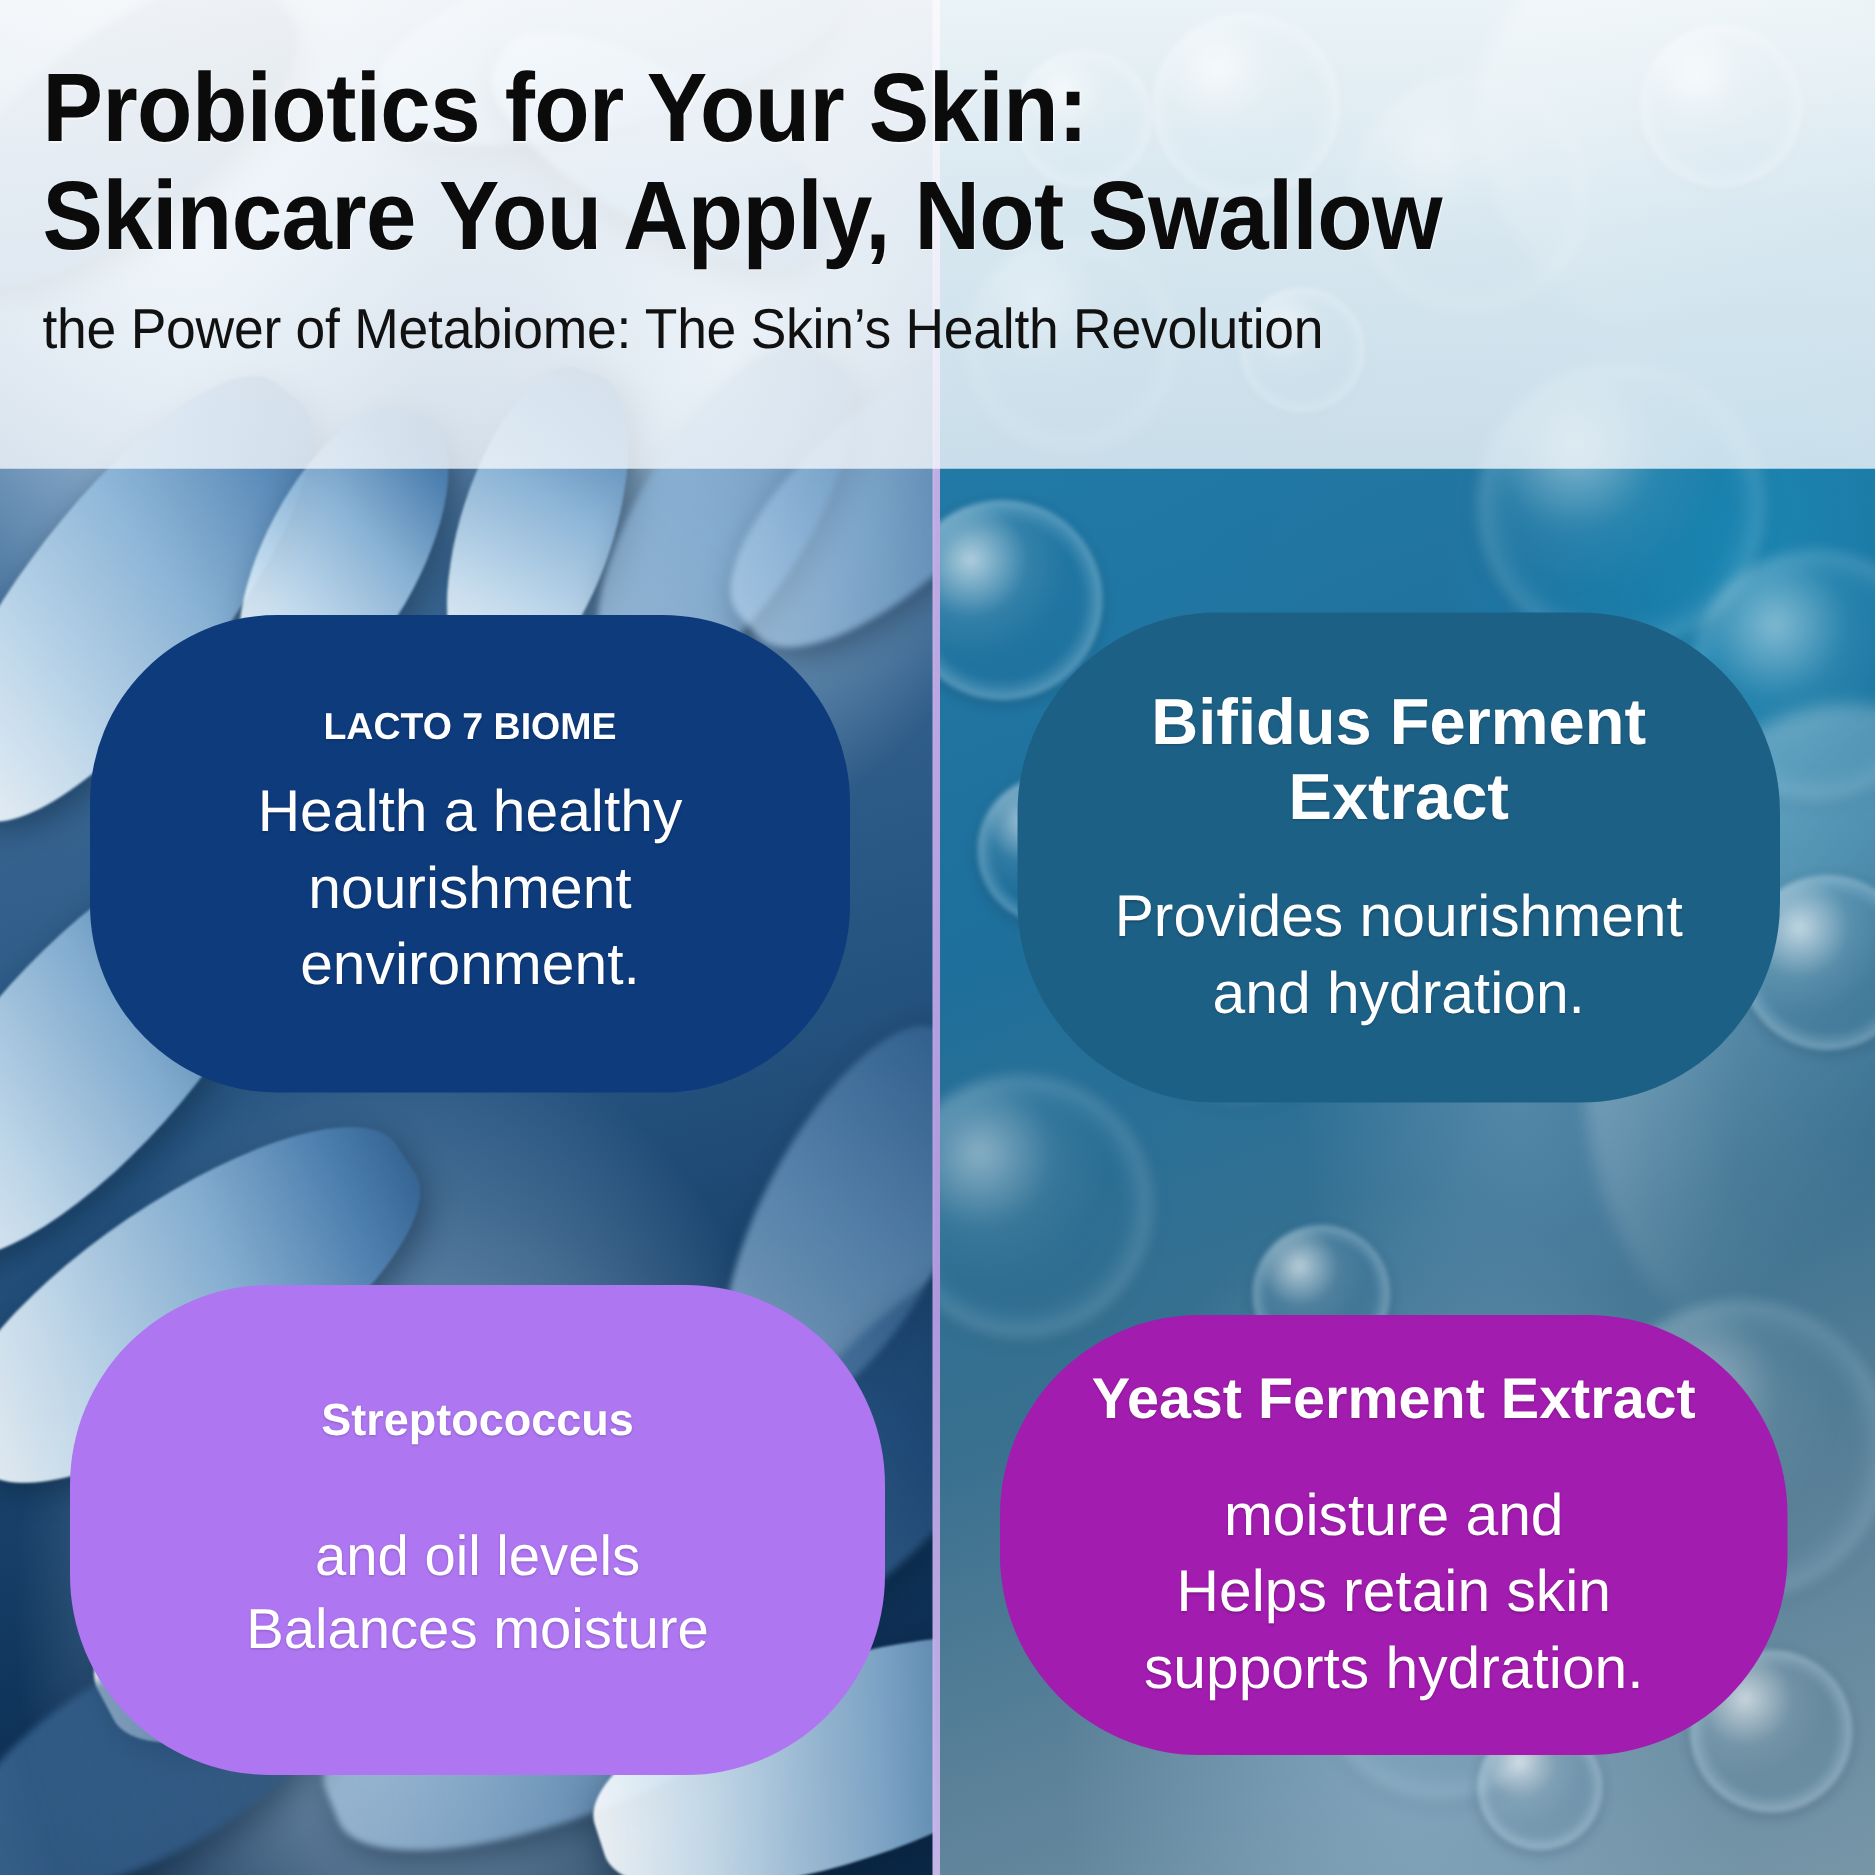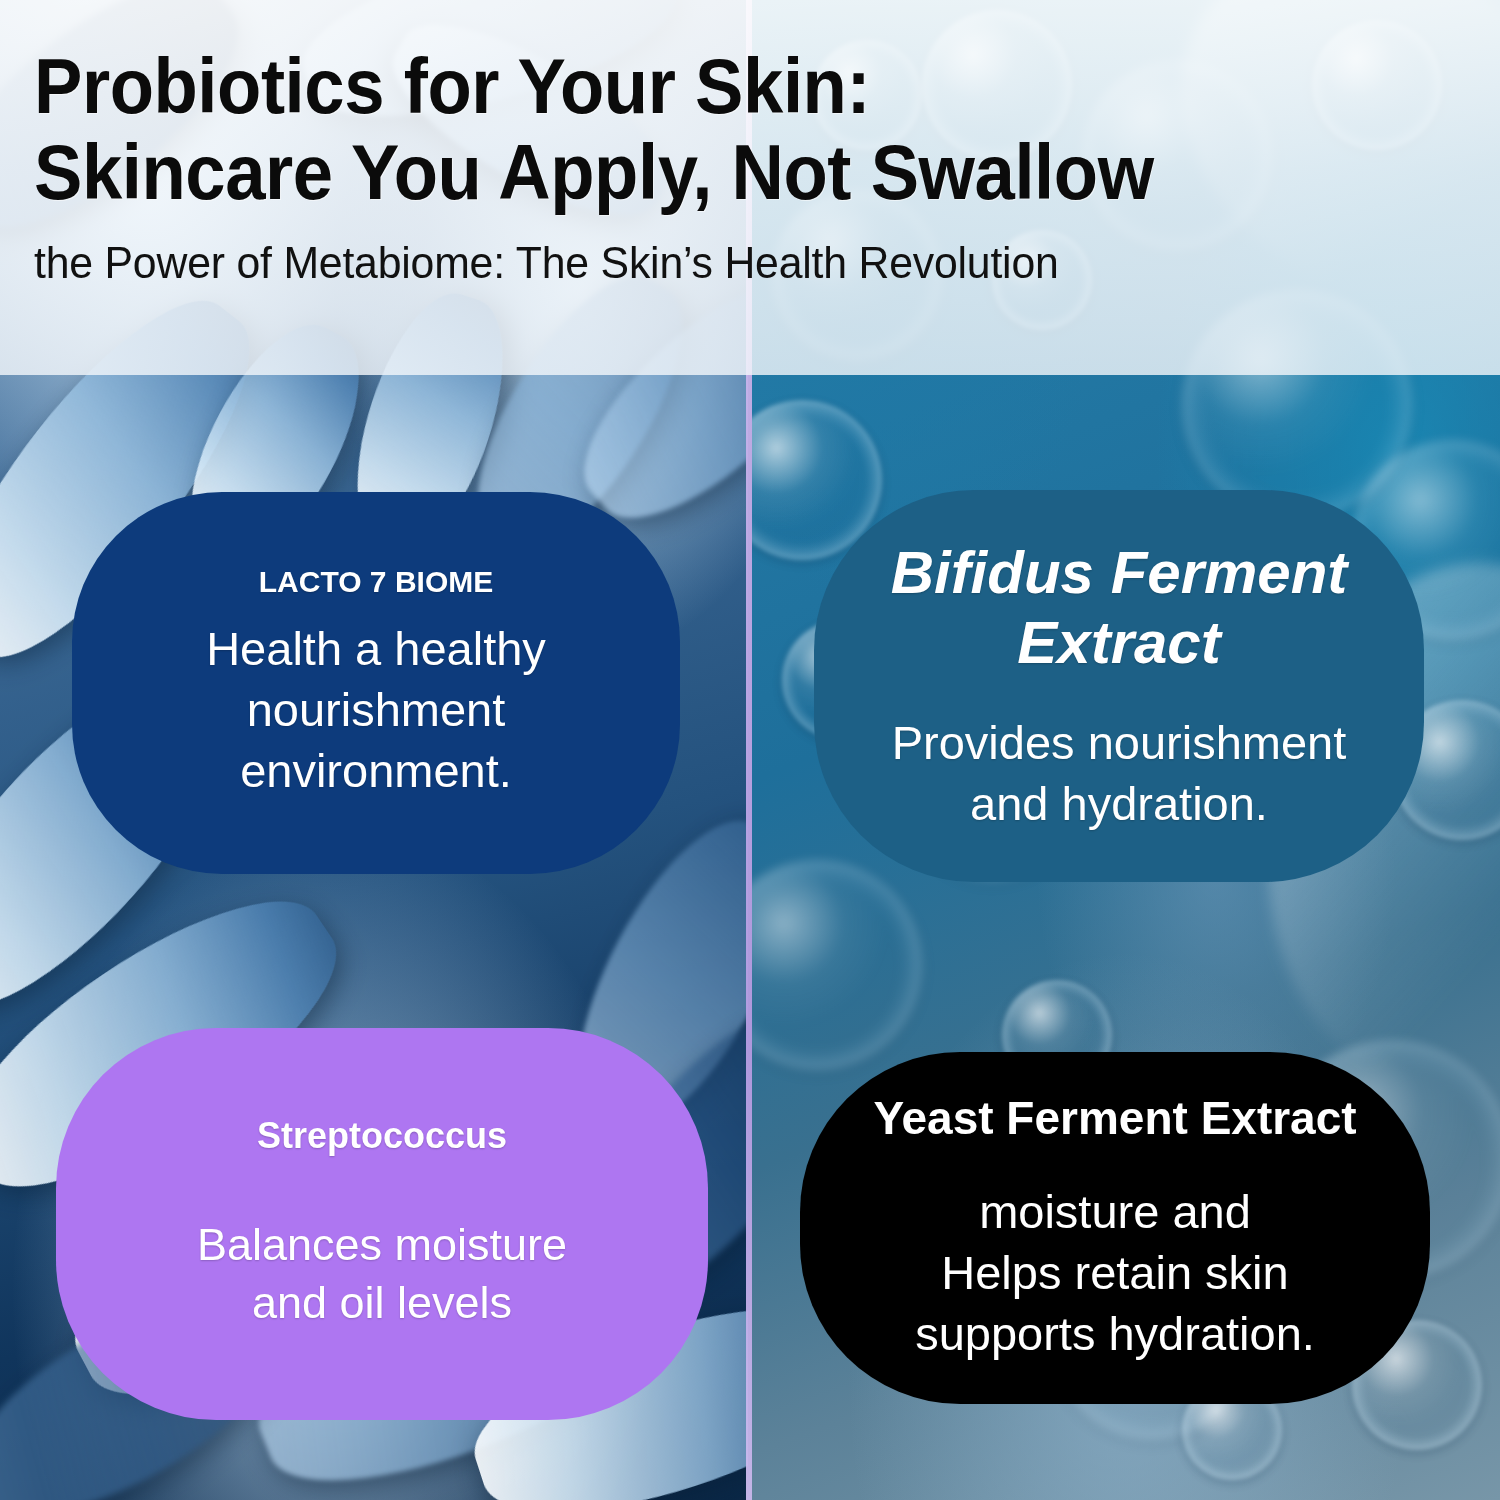--- a/index.html
+++ b/index.html
@@ -174,38 +174,38 @@
   #card-lacto .title { font-size: 30px; margin-bottom: 18px; }
   #card-lacto .desc  { font-size: 47px; }
 
   
   #card-bifidus {
     left: 814px; top: 490px;
     width: 610px; height: 392px;
     background: #1d6086;
     border-radius: 160px;
   }
-  #card-bifidus .title { font-size: 60px; margin-bottom: 34px; font-style: italic; }
+  #card-bifidus .title { font-size: 52px; margin-bottom: 34px; }
   #card-bifidus .desc  { font-size: 47px; text-align: center; }
 
   
   #card-strep {
     left: 56px; top: 1028px;
     width: 652px; height: 392px;
     background: #ae76f1;
     border-radius: 160px;
   }
   #card-strep .title { font-size: 36px; margin-bottom: 59px; }
   #card-strep .desc  { font-size: 45px; }
 
   
   #card-yeast {
     left: 800px; top: 1052px;
     width: 630px; height: 352px;
-    background: #000000;
+    background: #a21caf;
     border-radius: 160px;
     gap: 20px;
   }
   #card-yeast .title { font-size: 46px; margin-bottom: 16px; }
   #card-yeast .desc  { font-size: 47px; }
 </style>
 </head>
 <body>
 
 <div id="canvas">
@@ -281,22 +281,22 @@
       <div>Provides nourishment</div>
       <div>and hydration.</div>
     </div>
   </div>
 
   <div class="card" id="card-strep">
     <div class="title">
       <div>Streptococcus</div>
     </div>
     <div class="desc">
+      <div>and oil levels</div>
       <div>Balances moisture</div>
-      <div>and oil levels</div>
     </div>
   </div>
 
   <div class="card" id="card-yeast">
     <div class="title">Yeast Ferment Extract</div>
     <div class="desc">
       <div>moisture and</div>
       <div>Helps retain skin</div>
       <div>supports hydration.</div>
     </div>

